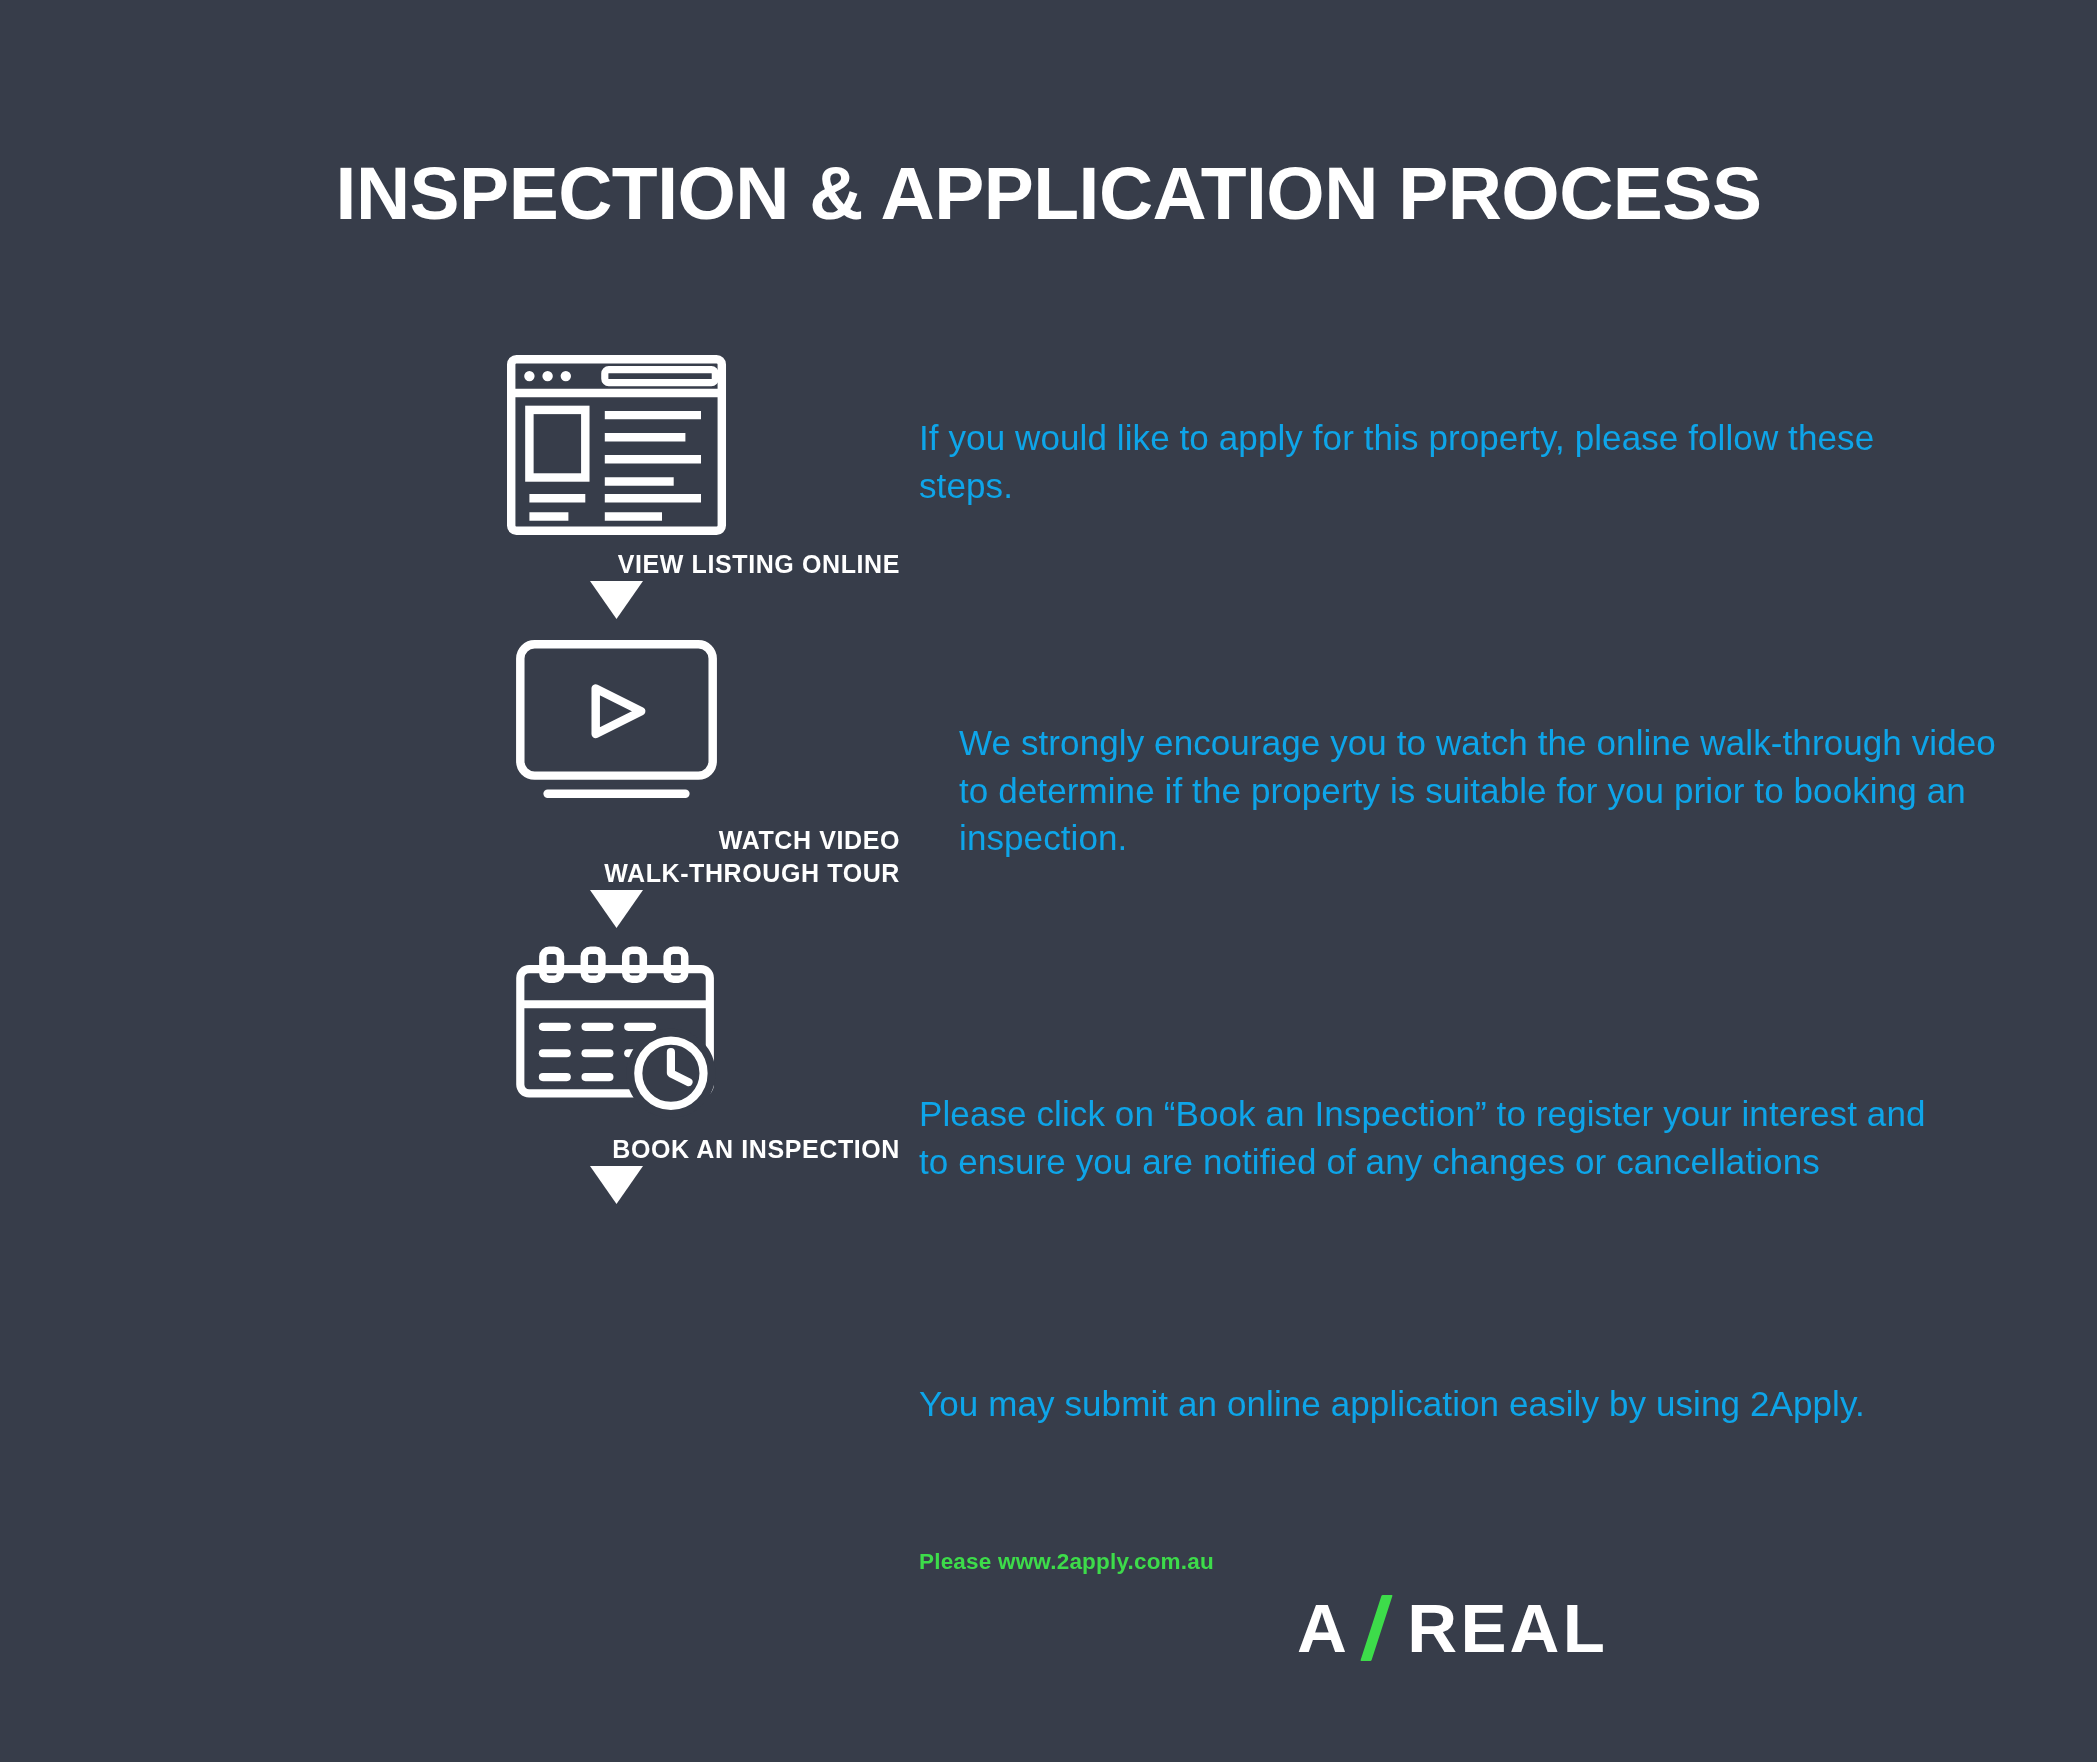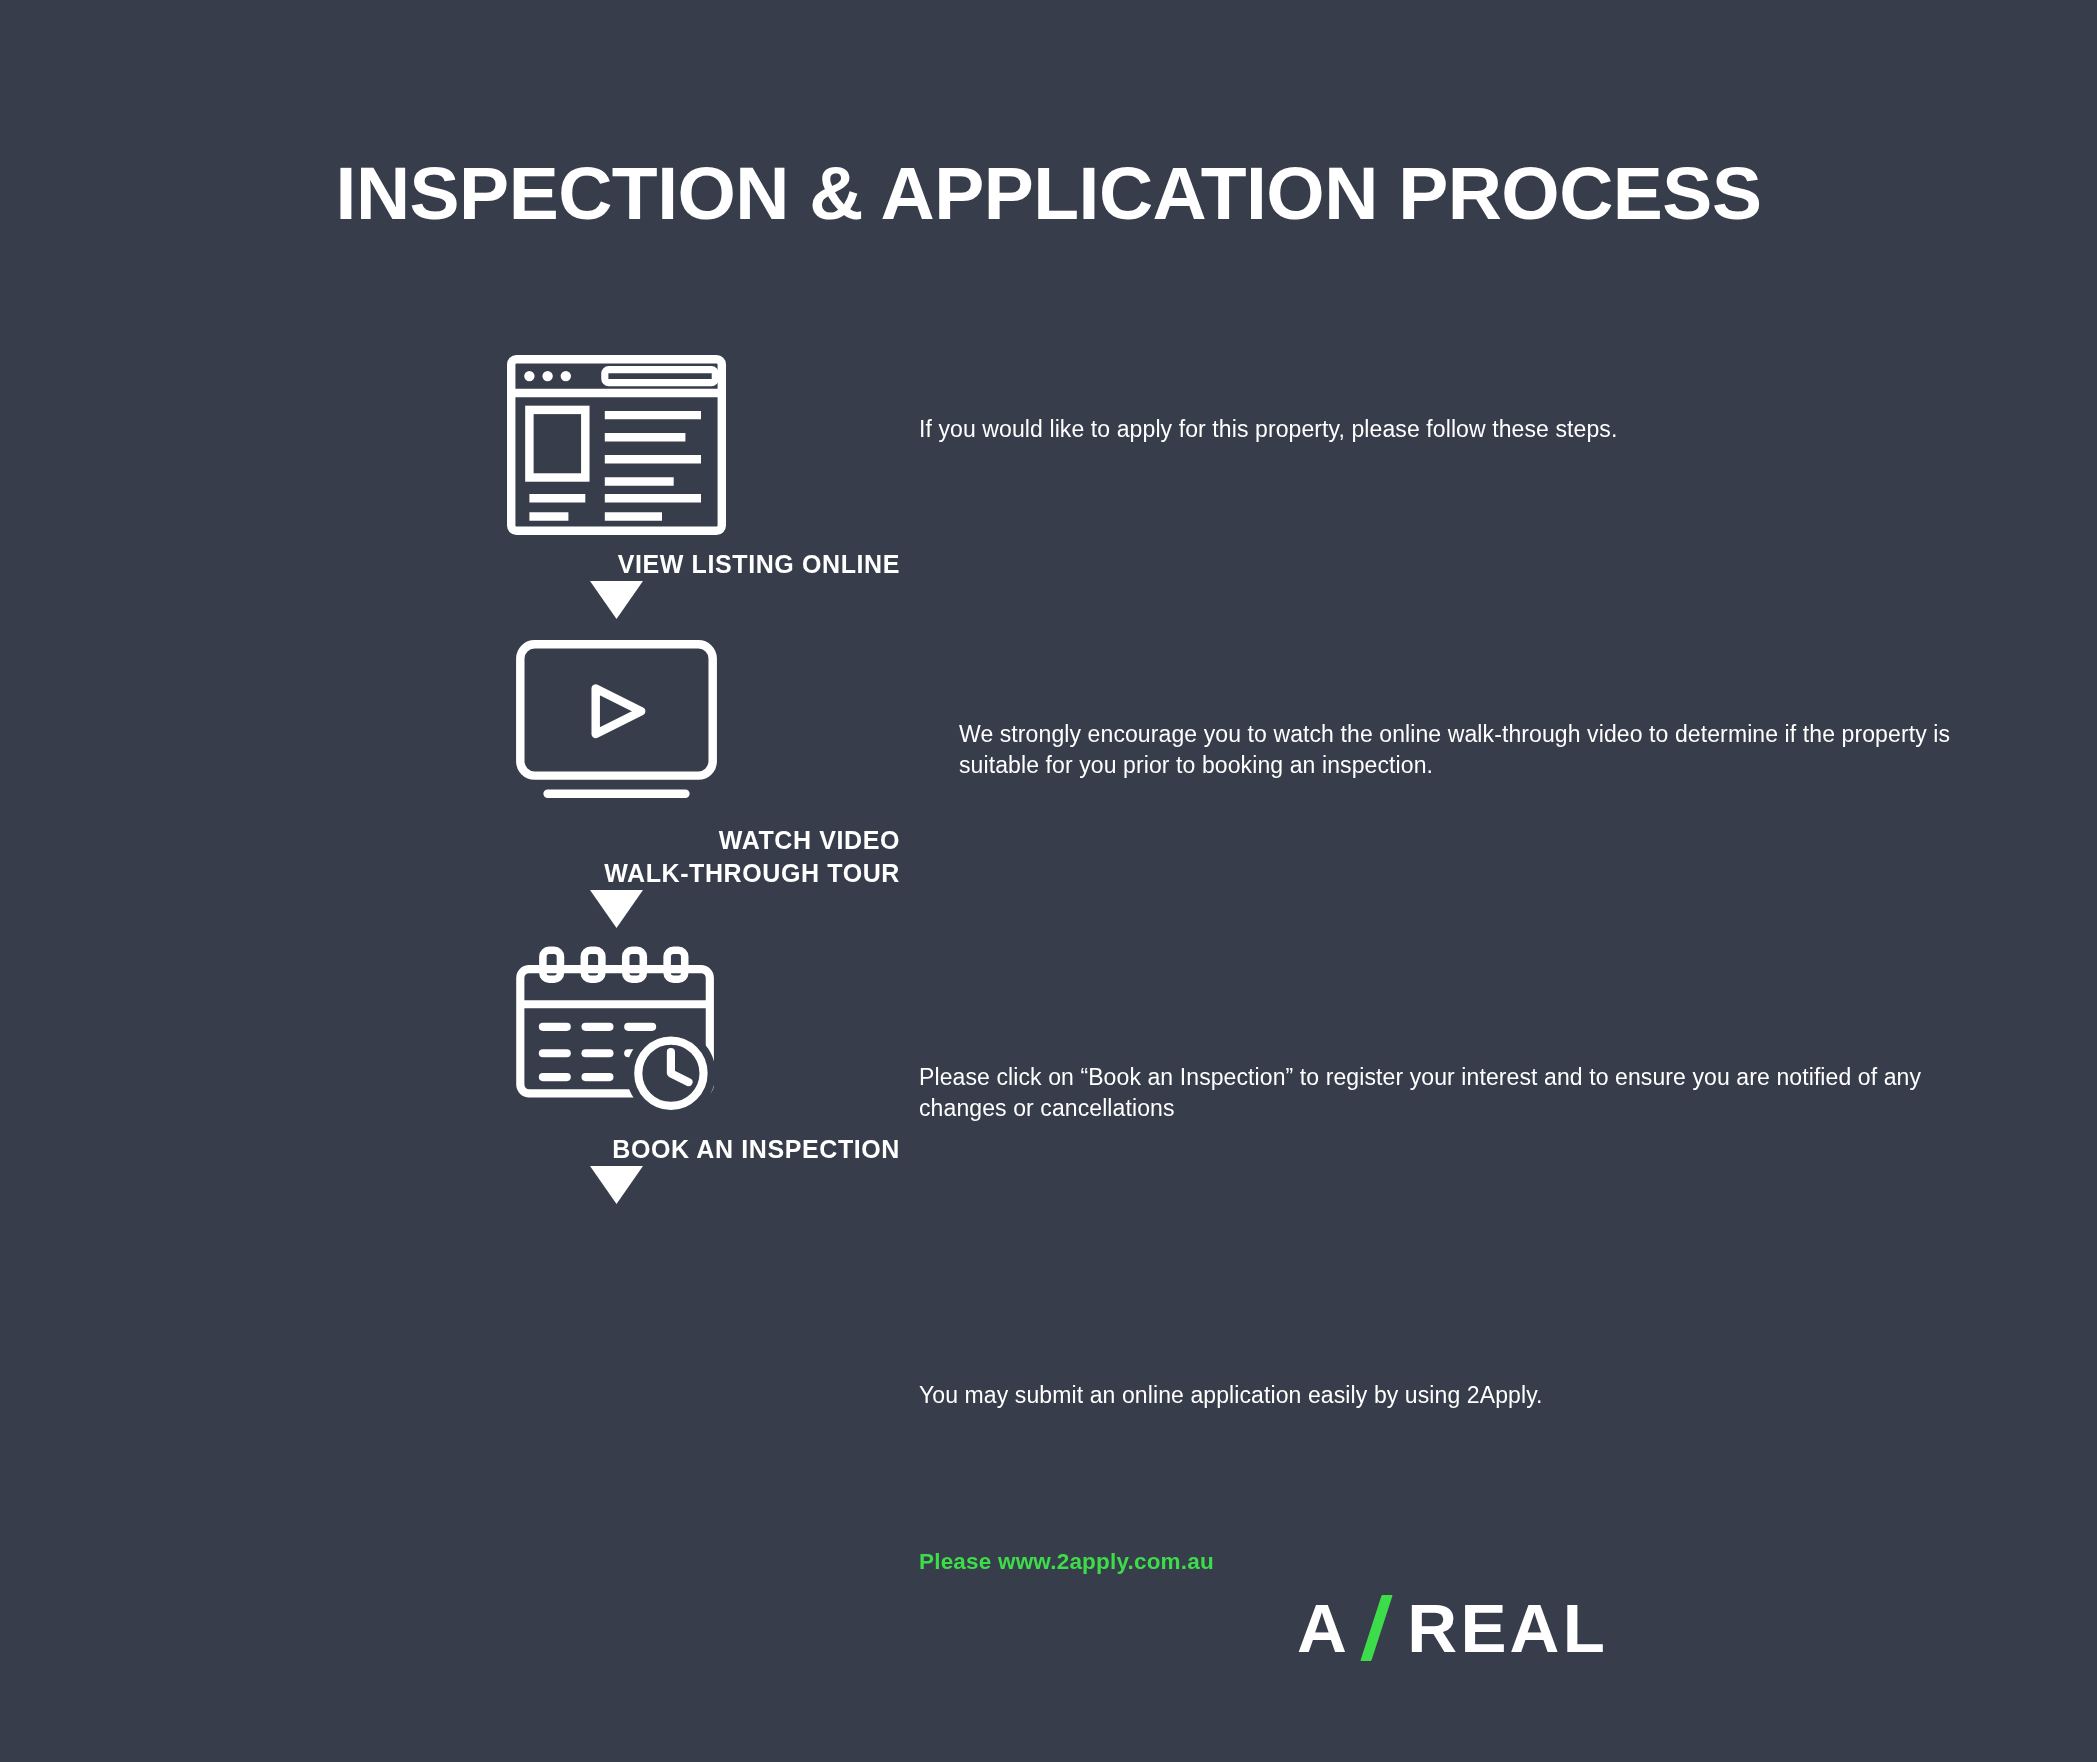--- a/index.html
+++ b/index.html
@@ -70,29 +70,29 @@
   .arrow svg { display: inline-block; }
 
   
   .texts {
     position: absolute;
     left: 919px;
     top: 397px;
     width: 1072px;
   }
   .body-text {
-    color: #ffffff;
-    font-size: 23px;
+    color: #0ea5e9;
+    font-size: 35px;
     line-height: 1.36;
     font-weight: normal;
     letter-spacing: 0.1px;
   }
   .t1 { position: absolute; left: 0;  top: 17px;   width: 1018px; }
   .t2 { position: absolute; left: 0;  top: 322px;  width: 1051px; margin-left: 40px; }
-  .t3 { position: absolute; left: 0;  top: 665px; width: 1018px; }
+  .t3 { position: absolute; left: 0;  top: 693px; width: 1018px; }
   .t4 { position: absolute; left: 0;  top: 983px; width: 997px; }
   .visit {
     position: absolute;
     left: 0;
     top: 1152px;
     color: #3ddc4a;
     font-size: 22.5px;
     font-weight: bold;
     letter-spacing: 0.2px;
   }

